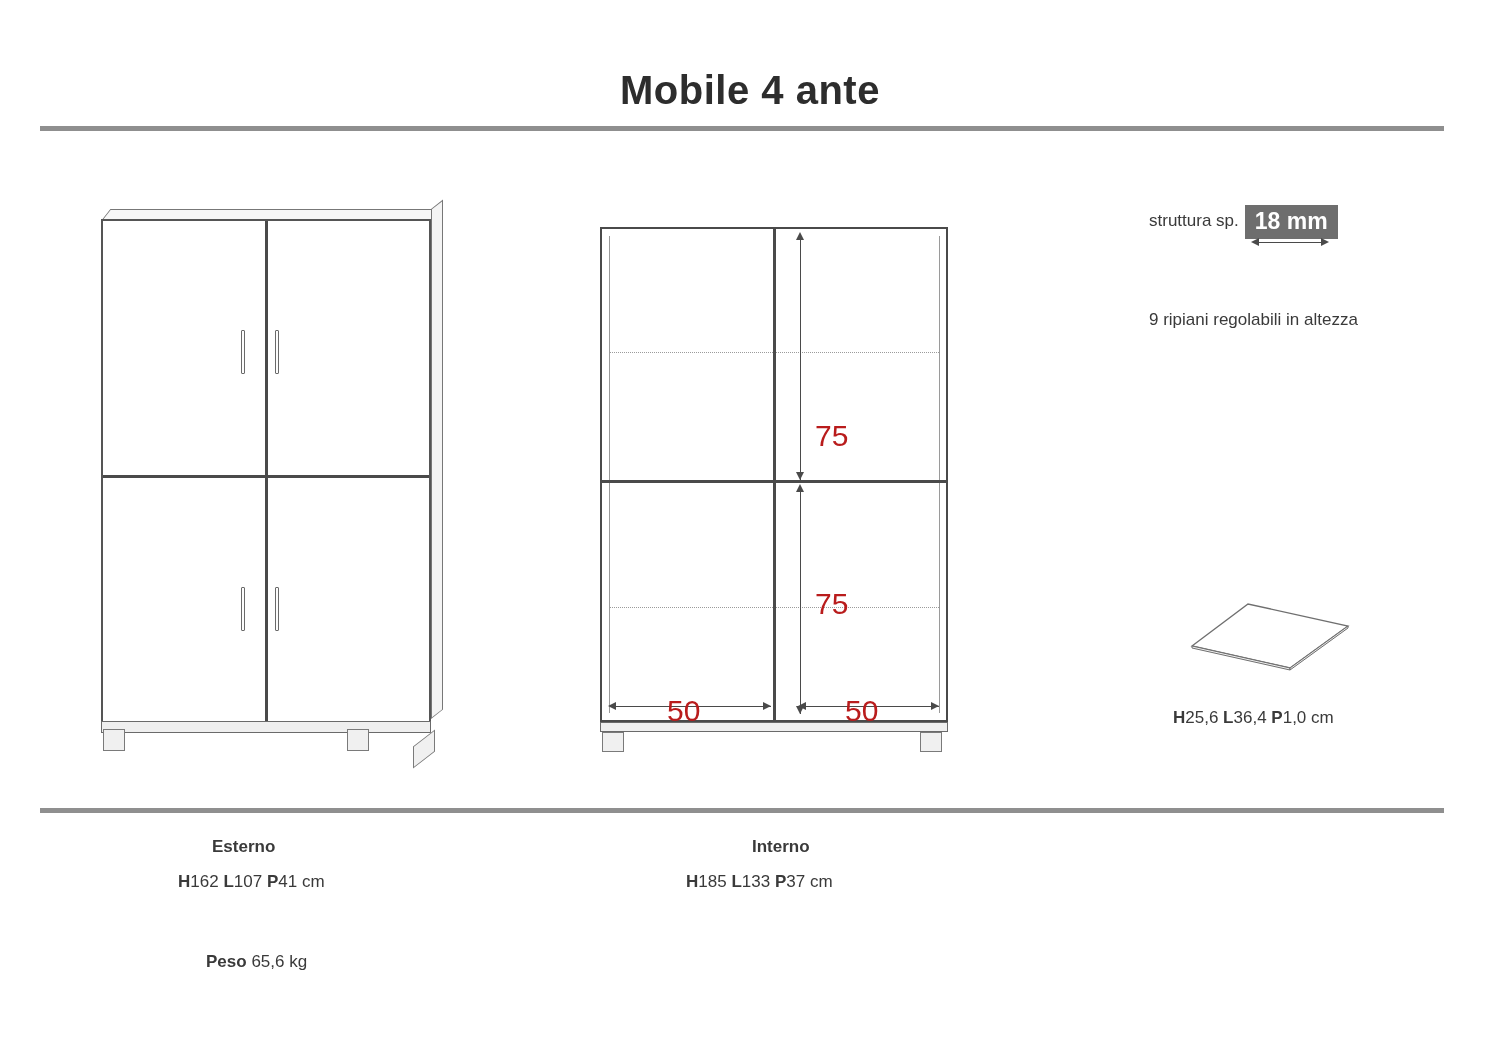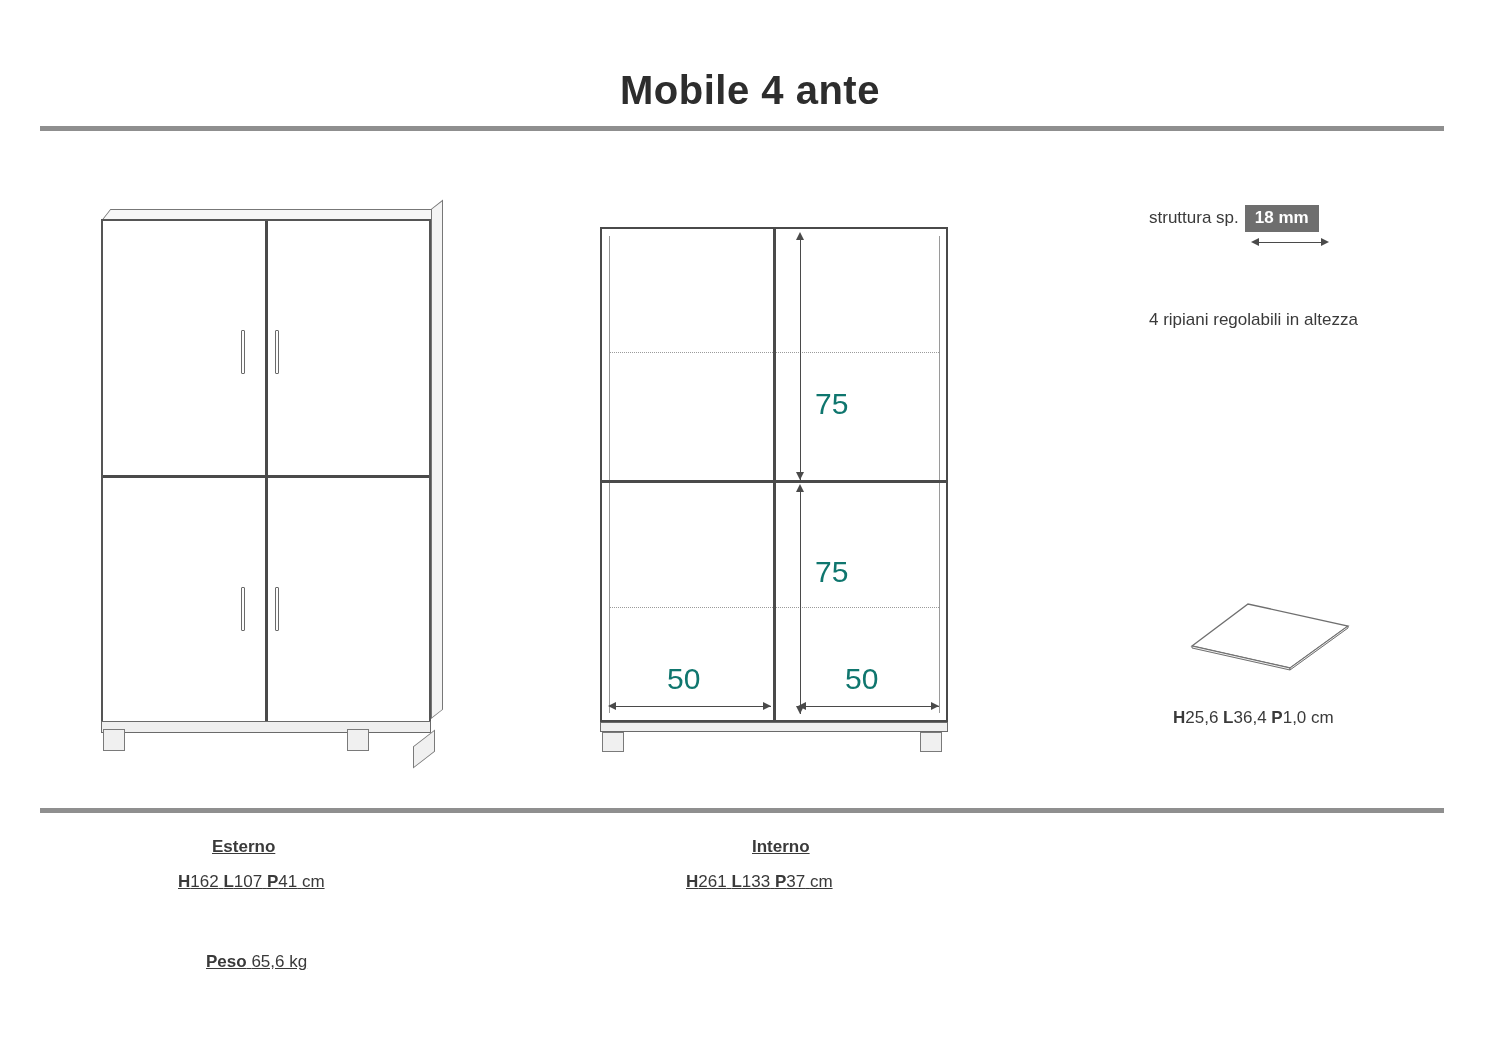--- a/index.html
+++ b/index.html
@@ -226,40 +226,41 @@
     width: 0; height: 0;
   }
   .ar-left  { border-top: 4px solid transparent; border-bottom: 4px solid transparent; border-right: 8px solid #4a4a4a; }
   .ar-right { border-top: 4px solid transparent; border-bottom: 4px solid transparent; border-left: 8px solid #4a4a4a; }
   .ar-up    { border-left: 4px solid transparent; border-right: 4px solid transparent; border-bottom: 8px solid #4a4a4a; }
   .ar-down  { border-left: 4px solid transparent; border-right: 4px solid transparent; border-top: 8px solid #4a4a4a; }
 
   .dimtext {
     position: absolute;
     font-size: 30px;
-    color: #0f766e;
+    color: #b91c1c;
     font-family: "Liberation Sans", sans-serif;
     white-space: nowrap;
+    margin-top: 32px;
   }
 
   
   .spec-struct {
     position: absolute;
     left: 1149px;
     top: 205px;
     font-size: 17px;
     color: #3a3a3a;
     white-space: nowrap;
   }
   .thickness-badge {
     display: inline-block;
     background: #6e6e6e;
     color: #ffffff;
     font-weight: bold;
-    font-size: 17px;
+    font-size: 23px;
     padding: 3px 10px 4px 10px;
     margin-left: 6px;
     vertical-align: middle;
   }
   .thickness-arrows {
     position: absolute;
     left: 1251px;
     top: 238px;
     width: 80px;
     height: 8px;
@@ -290,21 +291,20 @@
     color: #3a3a3a;
     white-space: nowrap;
   }
 
   
   .cap {
     position: absolute;
     font-size: 17px;
     color: #3a3a3a;
     white-space: nowrap;
-    text-decoration: underline;
   }
   .cap-head {
     font-weight: bold;
     font-size: 17px;
   }
   b { font-weight: bold; }
 </style>
 </head>
 <body>
 
@@ -370,21 +370,21 @@
 
   <div class="spec-struct">
     <span>struttura sp.</span><span class="thickness-badge">18 mm</span>
   </div>
   <div class="thickness-arrows">
     <div class="dimline dim-h" style="left:4px; top:4px; width:72px;"></div>
     <div class="arrow ar-left" style="left:0px; top:0px;"></div>
     <div class="arrow ar-right" style="left:70px; top:0px;"></div>
   </div>
 
-  <div class="spec-shelves">4 ripiani regolabili in altezza</div>
+  <div class="spec-shelves">9 ripiani regolabili in altezza</div>
 
   <div class="shelf-iso">
     <svg width="160" height="72" viewBox="0 0 160 72">
       <polygon points="2,46 58,4 158,26 100,68" fill="#ffffff" stroke="#6f6f6f" stroke-width="1.3"></polygon>
       <polygon points="2,46 100,68 100,70 2,48" fill="#f1f1f1" stroke="#6f6f6f" stroke-width="1"></polygon>
       <polygon points="100,68 158,26 158,28 100,70" fill="#e9e9e9" stroke="#6f6f6f" stroke-width="1"></polygon>
     </svg>
   </div>
 
   <div class="shelf-dims">
@@ -403,19 +403,19 @@
     <b>P</b><span>41</span>
     <span>cm</span>
   </div>
   <div class="cap" style="left:206px; top:952px;">
     <b>Peso</b>
     <span>65,6 kg</span>
   </div>
 
   <div class="cap cap-head" style="left:752px; top:837px;">Interno</div>
   <div class="cap" style="left:686px; top:872px;">
-    <b>H</b><span>261</span>
+    <b>H</b><span>185</span>
     <b>L</b><span>133</span>
     <b>P</b><span>37</span>
     <span>cm</span>
   </div>
 
 </div>
 
 </body></html>

